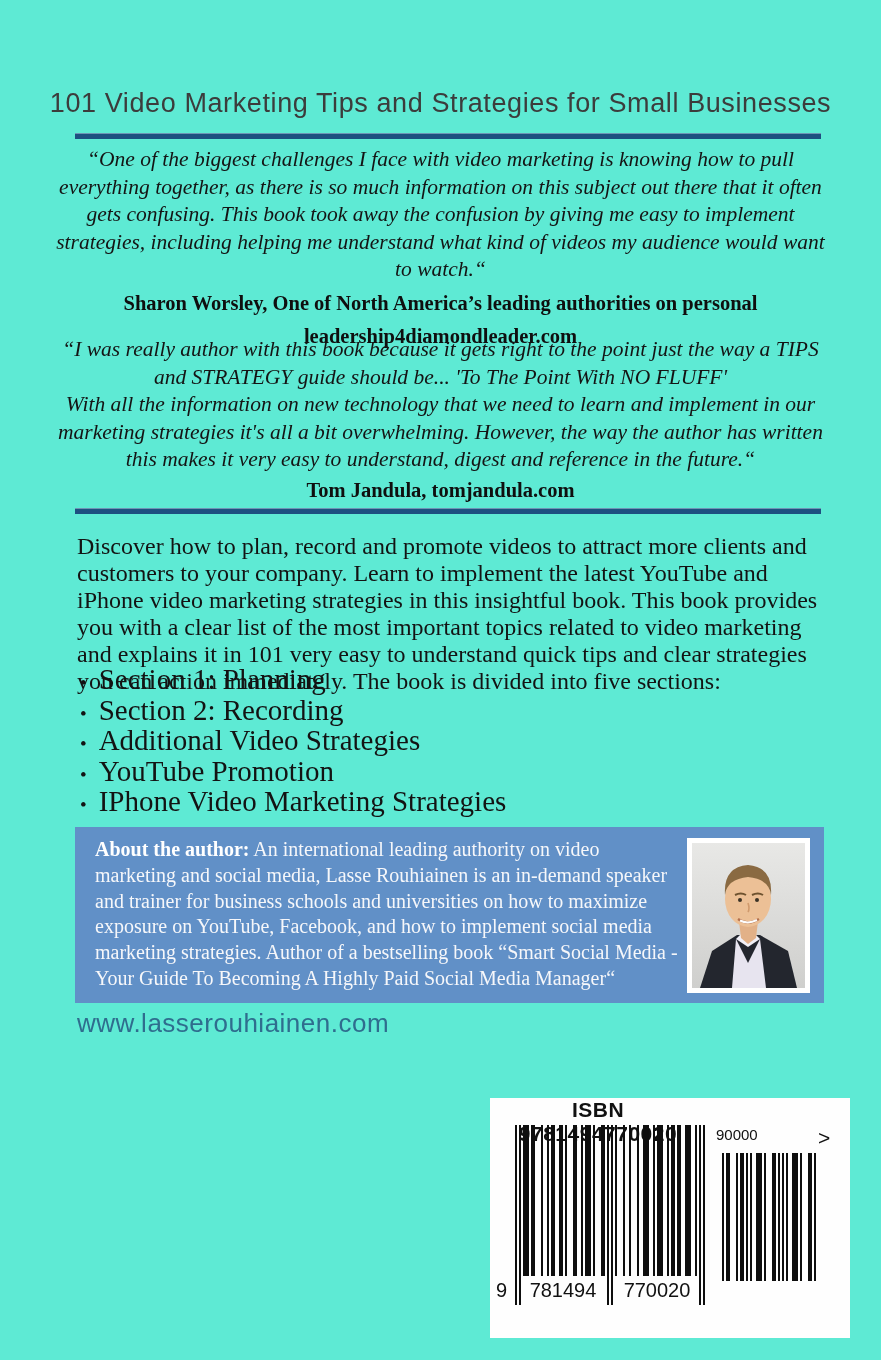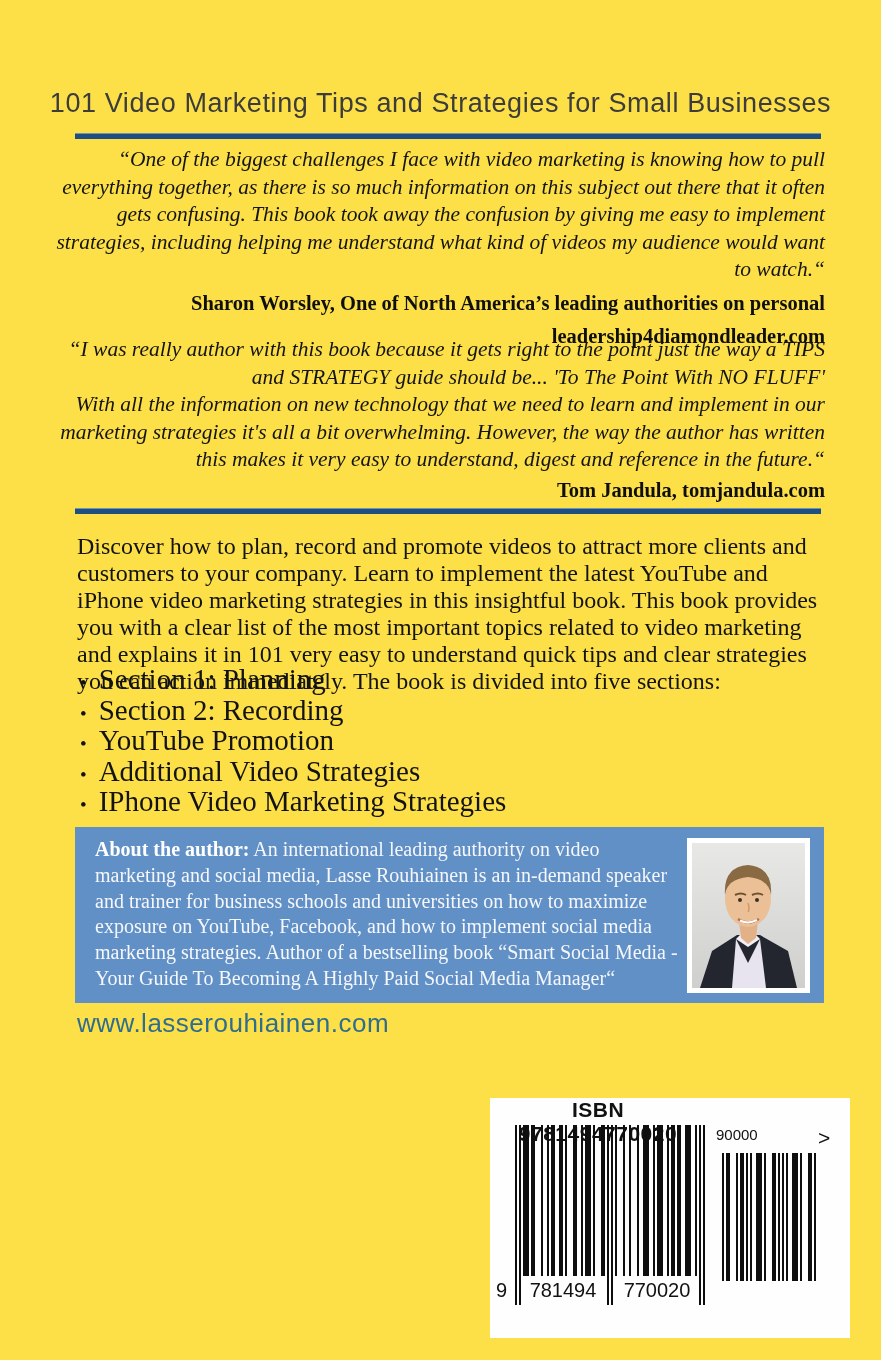--- a/index.html
+++ b/index.html
@@ -1,40 +1,40 @@
 <!DOCTYPE html>
 <html><head>
 <meta charset="utf-8">
 <style>
   html,body{margin:0;padding:0;background:#e9e9e9;}
   .page{
     position:relative;
     width:881px;height:1360px;
-    background:#fde047;
+    background:#5eead4;
     margin:0 auto;
     font-family:"Liberation Serif", serif;
     color:#151515;
     overflow:hidden;
   }
   
   .title{
     position:absolute;top:88px;left:0;width:100%;
     margin:0;text-align:center;
     font-family:"Liberation Sans", sans-serif;
     font-weight:400;font-size:27px;letter-spacing:0.6px;
     color:#3c3c3c;
   }
   .rule{position:absolute;left:75px;width:746px;height:5px;background:#1d5080;border-top:1px solid #6d94b5;}
   .rule1{top:133px;}
   .rule2{top:508px;}
   
   .quote-block{position:absolute;left:56px;width:769px;text-align:center;}
   .qb1{top:146px;}
   .qb2{top:336px;}
-  .quote-block p{margin:0;text-align:right;}
+  .quote-block p{margin:0;}
   .quote{
     font-style:italic;font-size:21.5px;line-height:27.5px;color:#141414;
   }
   .attr{
     font-weight:bold;font-size:20.5px;line-height:27px;color:#0f0f0f;
   }
   .qb1 .attr{margin-top:6px;}
   .qb2 .attr{margin-top:3px;}
   
   .desc{
@@ -113,22 +113,22 @@
     <p class="attr">Tom Jandula, tomjandula.com</p>
   </section>
 
   <div class="rule rule2"></div>
 
   <p class="desc">Discover how to plan, record and promote videos to attract more clients and customers to your company. Learn to implement the latest YouTube and iPhone video marketing strategies in this insightful book. This book provides you with a clear list of the most important topics related to video marketing and explains it in 101 very easy to understand quick tips and clear strategies you can action immediately. The book is divided into five sections:</p>
 
   <ul class="sections">
       <li>Section 1: Planning</li>
       <li>Section 2: Recording</li>
+      <li>Additional Video Strategies</li>
       <li>YouTube Promotion</li>
-      <li>Additional Video Strategies</li>
       <li>IPhone Video Marketing Strategies</li>
     </ul>
 
   <section class="about-box">
     <p class="about-text"><b>About the author:</b> <span>An international leading authority on video marketing and social media, Lasse Rouhiainen is an in-demand speaker and trainer for business schools and universities on how to maximize exposure on YouTube, Facebook, and how to implement social media marketing strategies. Author of a bestselling book “Smart Social Media - Your Guide To Becoming A Highly Paid Social Media Manager“</span></p>
     <div class="photo">
       <svg viewBox="0 0 113 145" preserveAspectRatio="none">
         <defs>
           <linearGradient id="bg" x1="0" y1="0" x2="0" y2="1">
             <stop offset="0" stop-color="#e8e8e6"></stop>

